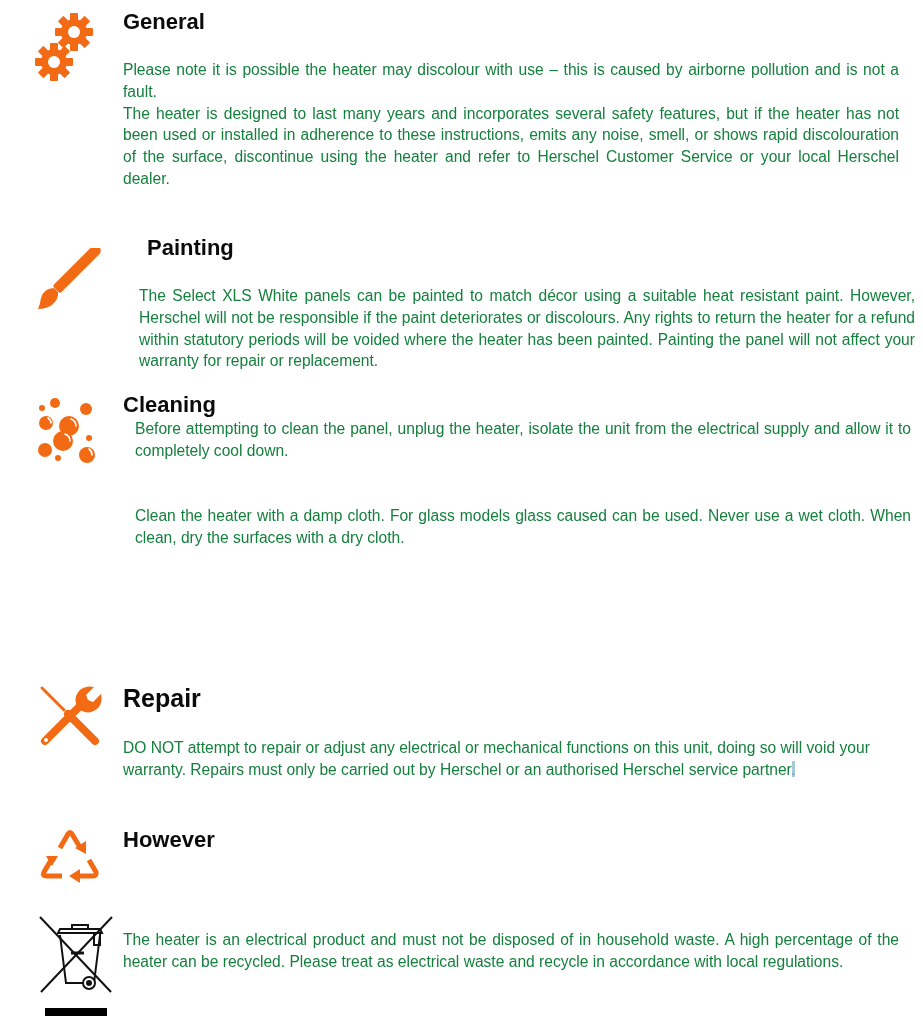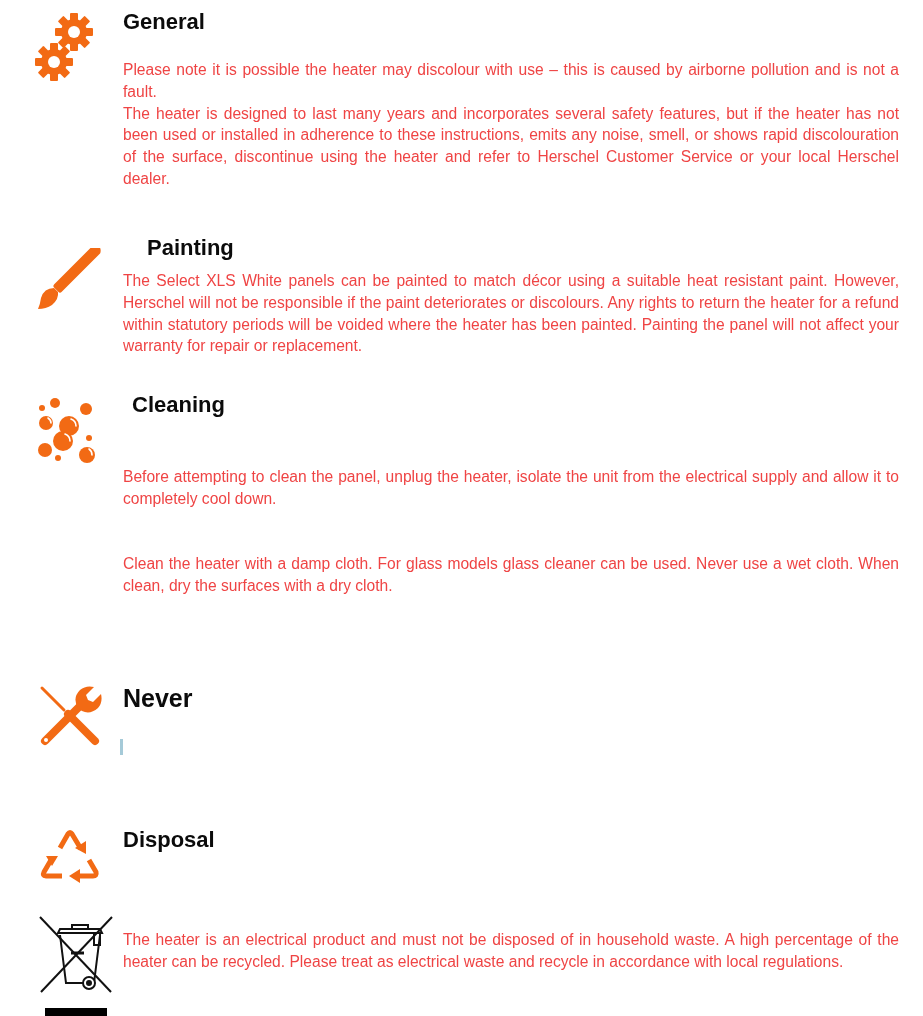--- a/index.html
+++ b/index.html
@@ -11,21 +11,21 @@
   .section { position: absolute; left: 0; width: 923px; }
   .icon { position: absolute; left: 36px; }
   .heading {
     position: absolute; left: 123px;
     font-weight: bold; font-size: 22px; line-height: 26px; color: #0b0b0b;
     letter-spacing: 0px;
   }
   .heading.big { font-size: 25px; }
   .body {
     position: absolute; left: 123px; width: 776px;
-    font-size: 15.6px; line-height: 21.8px; color: #ef4444;
+    font-size: 15.6px; line-height: 21.8px; color: #15803d;
     text-align: justify; text-justify: inter-word;
   }
   .body p { margin: 0; }
   .gap { height: 21.8px; }
   .cursor-mark { display: inline-block; width: 3px; height: 16px; background: #7fb3c8; vertical-align: -2px; margin-left: -3px; opacity: .7; }
   .weee-bar { position: absolute; left: 45px; top: 1008px; width: 62px; height: 10px; background: #000; }
 </style>
 </head>
 <body>
 
@@ -72,21 +72,21 @@
 </div>
 
 <div class="section">
   <svg class="icon" style="top:248px; left:36px;" width="66" height="62" viewBox="0 0 66 62">
     <g fill="#f26a14">
       <path d="M62 4 L24 42 L20 38 L58 0 Q63 -1 62 4 Z" stroke="#f26a14" stroke-width="5" stroke-linejoin="round"></path>
       <path d="M18 40 Q8 40 5 50 Q4 57 2 61 Q10 61 16 57 Q23 51 22 44 Z"></path>
     </g>
   </svg>
   <div class="heading" style="top:235px;margin-left:24px;">Painting</div>
-  <div class="body" style="top:270px;">
+  <div class="body" style="top:285px;margin-left:16px;">
     <p>The Select XLS White panels can be painted to match décor using a suitable heat resistant paint. However, Herschel will not be responsible if the paint deteriorates or discolours.  Any rights to return the heater for a refund within statutory periods will be voided where the heater has been painted. Painting the panel will not affect your warranty for repair or replacement.</p>
   </div>
 </div>
 
 <div class="section">
   <svg class="icon" style="top:398px; left:36px;" width="62" height="68" viewBox="0 0 62 68">
     <g fill="#f26a14">
       <circle cx="6" cy="10" r="3"></circle>
       <circle cx="19" cy="5" r="5"></circle>
       <circle cx="50" cy="11" r="6"></circle>
@@ -98,64 +98,64 @@
       <circle cx="22" cy="60" r="3"></circle>
       <circle cx="51" cy="57" r="8"></circle>
     </g>
     <g fill="none" stroke="#fff" stroke-width="1.6" stroke-linecap="round">
       <path d="M35 21 Q40 23 40 28"></path>
       <path d="M29 36 Q34 38 34 43"></path>
       <path d="M53 51 Q56 53 56 57"></path>
       <path d="M12 20 Q15 22 15 25"></path>
     </g>
   </svg>
-  <div class="heading" style="top:392px;margin-left:9px;">Cleaning</div>
-  <div class="body" style="top:466px;">
+  <div class="heading" style="top:392px;">Cleaning</div>
+  <div class="body" style="top:418px;margin-left:12px;">
     <p>Before attempting to clean the panel, unplug the heater, isolate the unit from the electrical supply and allow it to completely cool down.</p>
     <div class="gap"></div>
     <div class="gap"></div>
-    <p>Clean the heater with a damp cloth. For glass models glass cleaner can be used. Never use a wet cloth. When clean, dry the surfaces with a dry cloth.</p>
+    <p>Clean the heater with a damp cloth. For glass models glass caused can be used. Never use a wet cloth. When clean, dry the surfaces with a dry cloth.</p>
     <div class="gap"></div>
   </div>
 </div>
 
 <div class="section">
   <svg class="icon" style="top:684px; left:38px;" width="64" height="64" viewBox="0 0 64 64">
     <g stroke="#f26a14" stroke-linecap="round" fill="none">
 
       <line x1="4" y1="4" x2="26" y2="26" stroke-width="3"></line>
       <line x1="30" y1="30" x2="57" y2="57" stroke-width="8"></line>
 
       <line x1="7" y1="57" x2="42" y2="22" stroke-width="8"></line>
     </g>
     <g fill="#f26a14">
       <path d="M40 24 Q34 14 42 6 Q48 1 56 3 L48 11 L50 16 L55 18 L63 10 Q65 18 60 24 Q52 31 44 27 Z"></path>
     </g>
     <circle cx="8" cy="56" r="2" fill="#fff"></circle>
   </svg>
-  <div class="heading big" style="top:685px;">Never</div>
+  <div class="heading big" style="top:685px;">Repair</div>
   <div class="body" style="top:737px;">
-    <p style="text-align:left;"><span class="cursor-mark"></span></p>
+    <p style="text-align:left;"><span>DO NOT attempt to repair or adjust any electrical or mechanical functions on this unit, doing so will void your warranty. Repairs must only be carried out by Herschel or an authorised Herschel service partner.</span><span class="cursor-mark"></span></p>
   </div>
 </div>
 
 <div class="section">
   <svg class="icon" style="top:826px; left:38px;" width="64" height="62" viewBox="0 0 64 62">
     <g fill="none" stroke="#f26a14" stroke-width="5" stroke-linejoin="round" stroke-linecap="butt">
       <path d="M22 22 L30 8 Q32 5 34 8 L43 23"></path>
       <path d="M51 34 L58 46 Q59 50 55 50 L40 50"></path>
       <path d="M24 50 L8 50 Q4 50 6 46 L13 34"></path>
     </g>
     <g fill="#f26a14">
       <path d="M37 22 L48 28 L48 15 Z"></path>
       <path d="M42 43 L42 57 L31 50 Z"></path>
       <path d="M8 30 L20 30 L14 40 Z"></path>
     </g>
   </svg>
-  <div class="heading" style="top:827px;">Disposal</div>
+  <div class="heading" style="top:827px;">However</div>
   <div class="body" style="top:929px;">
     <p>The heater is an electrical product and must not be disposed of in household waste.  A high percentage of the heater can be recycled. Please treat as electrical waste and recycle in accordance with local regulations.</p>
   </div>
   <svg class="icon" style="top:915px; left:38px;" width="76" height="80" viewBox="0 0 76 80">
     <g stroke="#111" fill="none" stroke-width="2">
       <line x1="2" y1="2" x2="73" y2="77"></line>
       <line x1="74" y1="2" x2="3" y2="77"></line>
       <path d="M20 18 L64 18 L62 14 L22 14 Z"></path>
       <rect x="34" y="10" width="16" height="4"></rect>
       <path d="M22 20 L28 68 L56 68 L62 20"></path>

